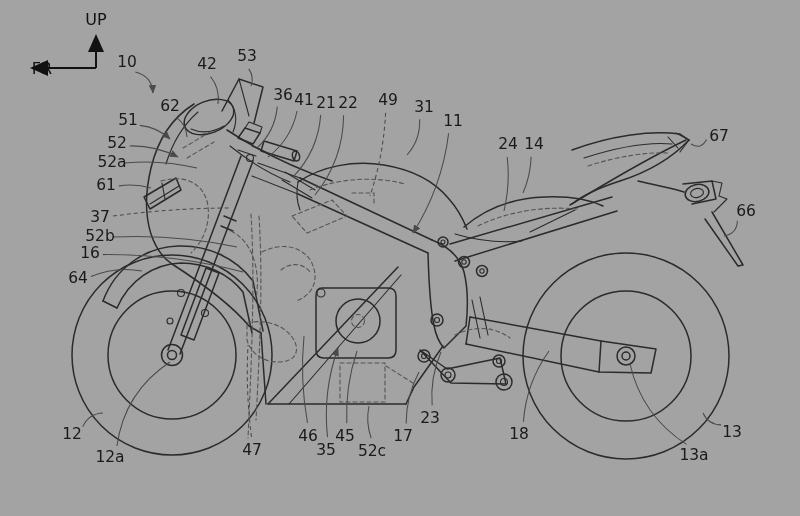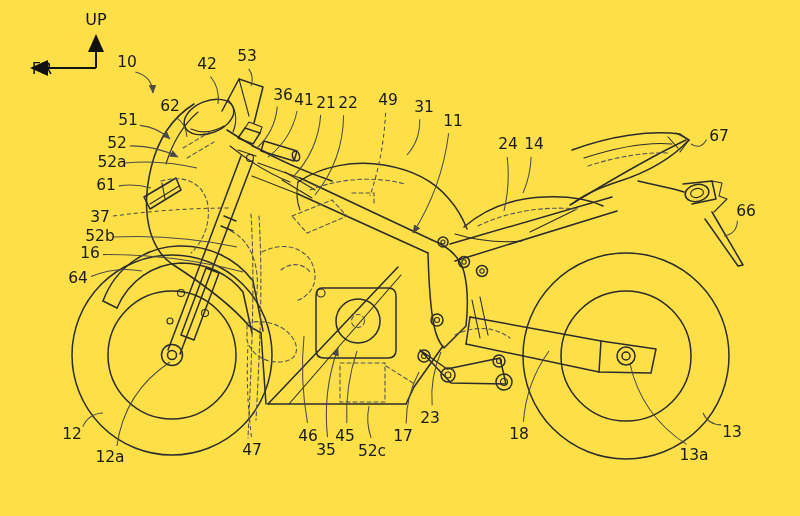--- a/index.html
+++ b/index.html
@@ -1,16 +1,16 @@
 <!DOCTYPE html>
 <html><head>
 <meta charset="utf-8">
 <style>
   html,body{margin:0;padding:0;background:#ffffff;}
-  #stage{position:relative;width:800px;height:516px;background:#fde047;overflow:hidden;}
+  #stage{position:relative;width:800px;height:516px;background:#a3a3a3;overflow:hidden;}
   svg{display:block;}
   .art{fill:none;stroke:#2b2b2b;stroke-width:1.5;stroke-linecap:round;stroke-linejoin:round;}
   .art .thin{stroke-width:1.1;}
   .hid{fill:none;stroke:#555555;stroke-width:1.1;stroke-dasharray:4 3;stroke-linecap:round;}
   #leader-layer path{fill:none;stroke:#4a4a4a;stroke-width:1.05;}
   #label-layer text{font-family:"DejaVu Sans","Liberation Sans",sans-serif;font-size:15.5px;fill:#1a1a1a;text-anchor:middle;dominant-baseline:central;}
   .orient-text{font-family:"DejaVu Sans","Liberation Sans",sans-serif;font-size:16px;fill:#111;text-anchor:middle;dominant-baseline:central;}
   .orient{fill:none;stroke:#111;stroke-width:2;}
 </style>
 </head>

